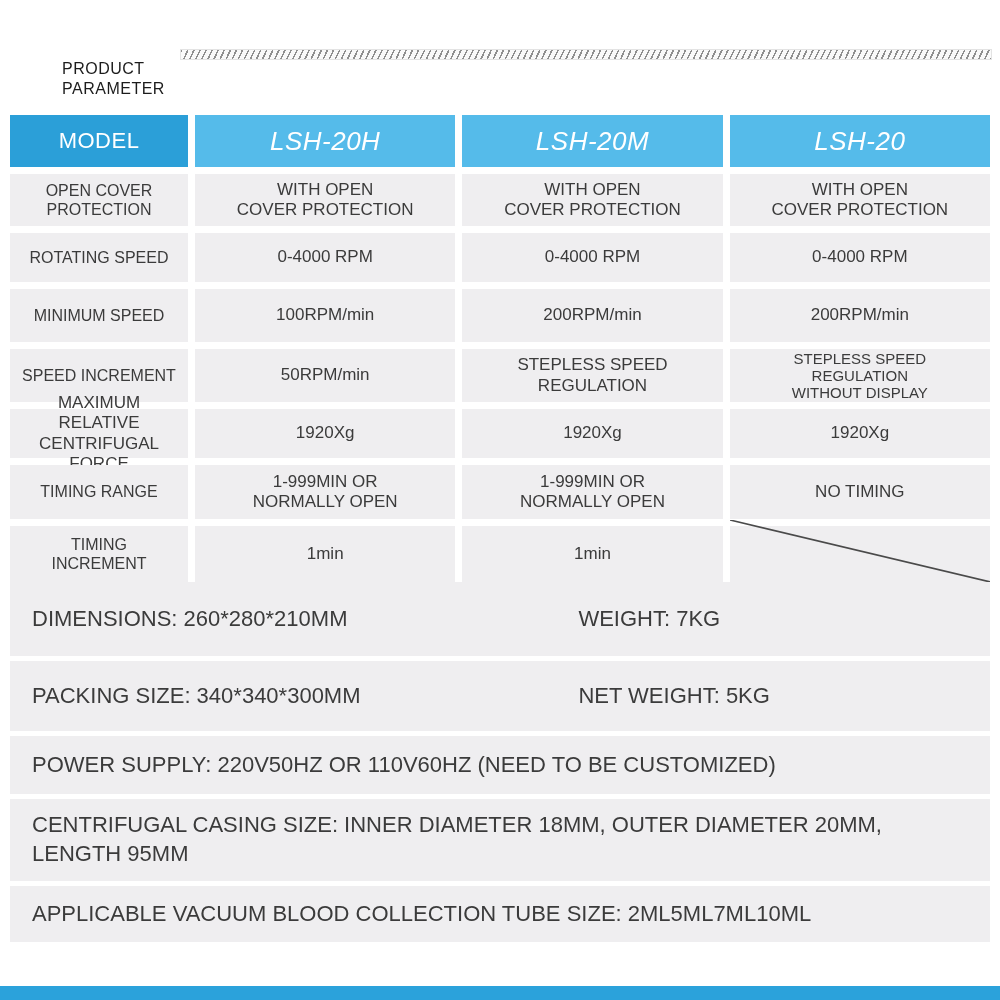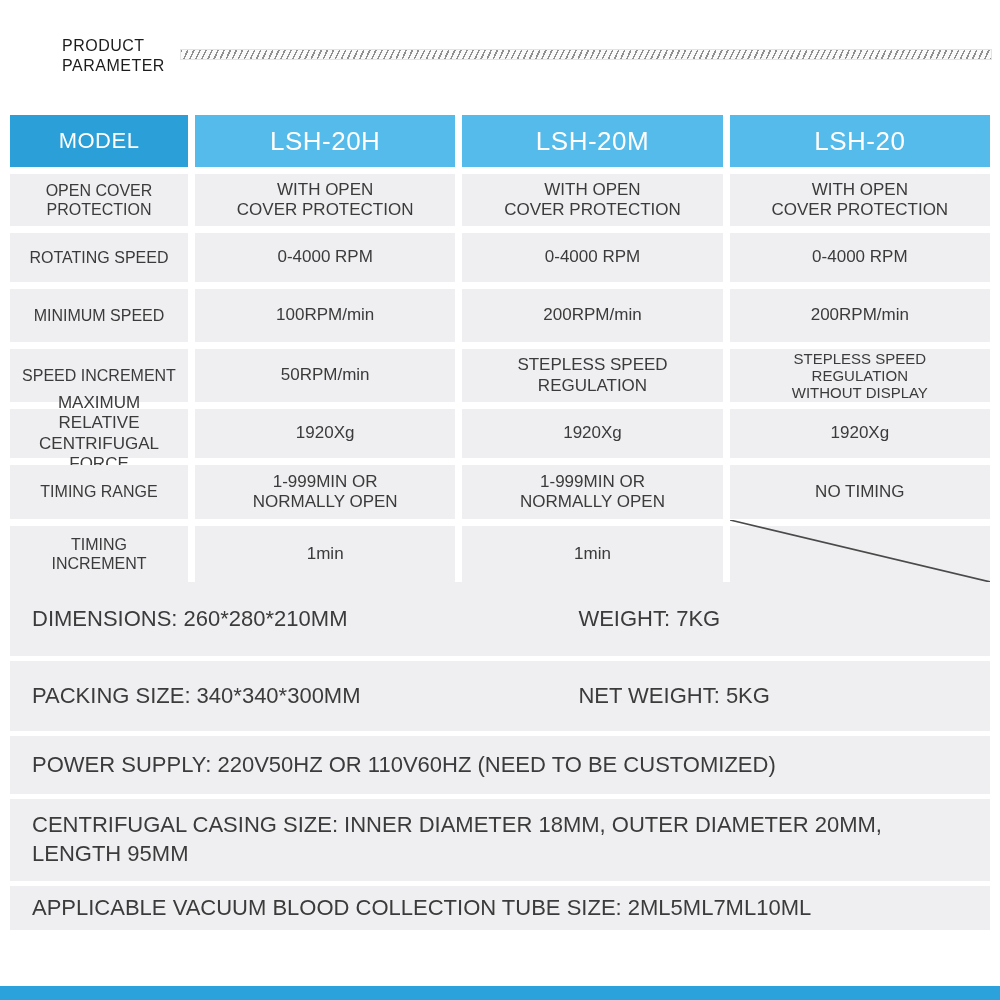--- a/index.html
+++ b/index.html
@@ -1,45 +1,45 @@
 <!DOCTYPE html>
 <html style="--model-header-bg: #2b9fd8; --models-header-bg: #55bbea; --cell-bg: #efeef0; --text-color: #3b3b3b; --bottom-bar: #2ba2db;"><head>
 <meta charset="utf-8">
 <style>
   * { margin:0; padding:0; box-sizing:border-box; }
   html,body { width:1000px; height:1000px; background:#ffffff; font-family:"Liberation Sans", sans-serif; }
   .page { position:relative; width:1000px; height:1000px; background:#fff; overflow:hidden; }
 
-  .title { position:absolute; left:62px; top:36px; font-size:16px; line-height:20px; color:#1c1c1c; letter-spacing:.5px; }
+  .title { position:absolute; left:62px; top:59px; font-size:16px; line-height:20px; color:#1c1c1c; letter-spacing:.5px; }
   .hatch { position:absolute; left:180px; top:49px; width:812px; height:11px;
            background:repeating-linear-gradient(115deg,#8f8f8f 0 1.5px,#fafafa 1.5px 5.5px);
            border:1px solid #e3e3e3; }
 
   .ptable { position:absolute; left:10px; top:115px; width:980px;
             display:grid; grid-template-columns:178px 1fr 1fr 1fr;
             grid-template-rows:52px 52px 49px 53px 53px 49px 54px 56px; gap:7px; }
   .cell { background:var(--cell-bg,#efeef0); color:var(--text-color,#3b3b3b);
           display:flex; align-items:center; justify-content:center; text-align:center;
           white-space:pre-line; padding:2px 6px; }
   .cell.label { font-size:16px; line-height:1.2; }
   .cell.value { font-size:17px; line-height:1.2; }
   .cell.head-model { background:var(--model-header-bg,#2b9fd8); color:#fff; font-size:22px; letter-spacing:.5px; }
-  .cell.head { background:var(--models-header-bg,#55bbea); color:#fff; font-size:26px; letter-spacing:.5px; }
+  .cell.head { background:var(--models-header-bg,#55bbea); color:#fff; font-size:26px; letter-spacing:.5px;font-style:italic; }
   .cell.small { font-size:15px; line-height:1.15; }
   .cell.small-label { font-size:17px; }
   .cell.rel { position:relative; }
   .diag { position:absolute; inset:-6px 0 0 0; width:100%; height:calc(100% + 6px); }
   .diag line { stroke:#4a4a4a; stroke-width:1.6; vector-effect:non-scaling-stroke; }
 
   .stable { position:absolute; left:10px; top:582px; width:980px; display:flex; flex-direction:column; gap:5px; }
   .srow { background:var(--cell-bg,#efeef0); color:var(--text-color,#3b3b3b);
           display:flex; align-items:center; padding:0 60px 0 22px;
           font-size:22px; line-height:1.3; position:relative; }
   .srow .right { position:absolute; left:58%; top:50%; transform:translateY(-50%); }
-  .h74{height:74px}.h70{height:70px}.h58{height:58px}.h82{height:82px}.h52{height:44px}
+  .h74{height:74px}.h70{height:70px}.h58{height:58px}.h82{height:82px}.h52{height:56px}
 
   .bottombar { position:absolute; left:0; bottom:0; width:100%; height:14px; background:var(--bottom-bar,#2ba2db); }
 </style>
 </head>
 <body>
 
 <div class="page">
 
   <div class="title">
     <div>PRODUCT</div>

